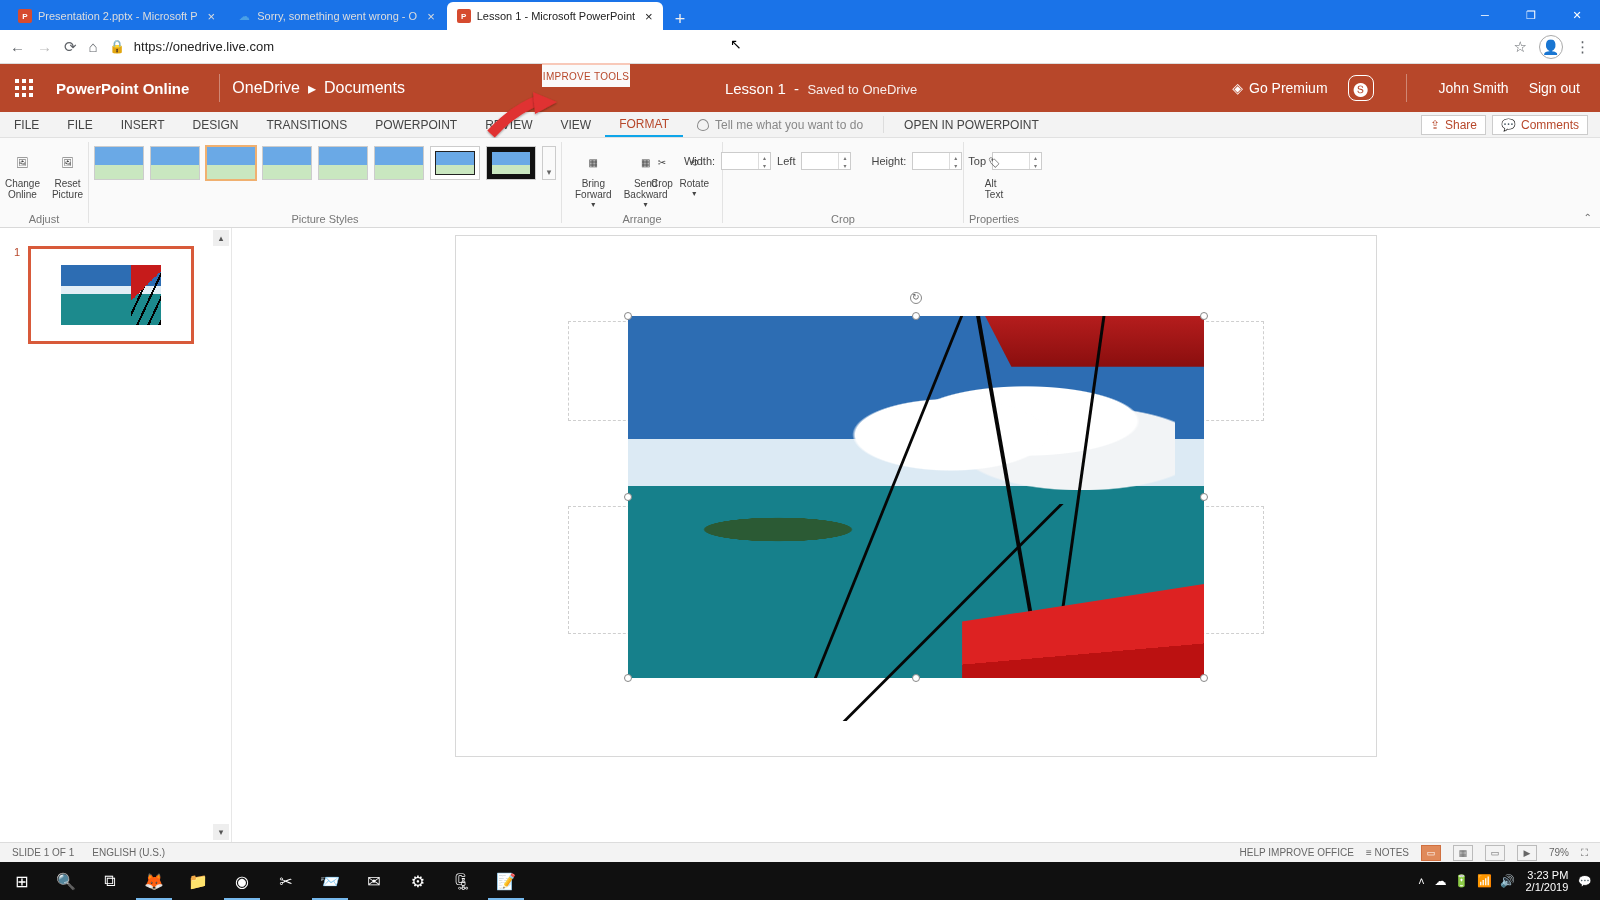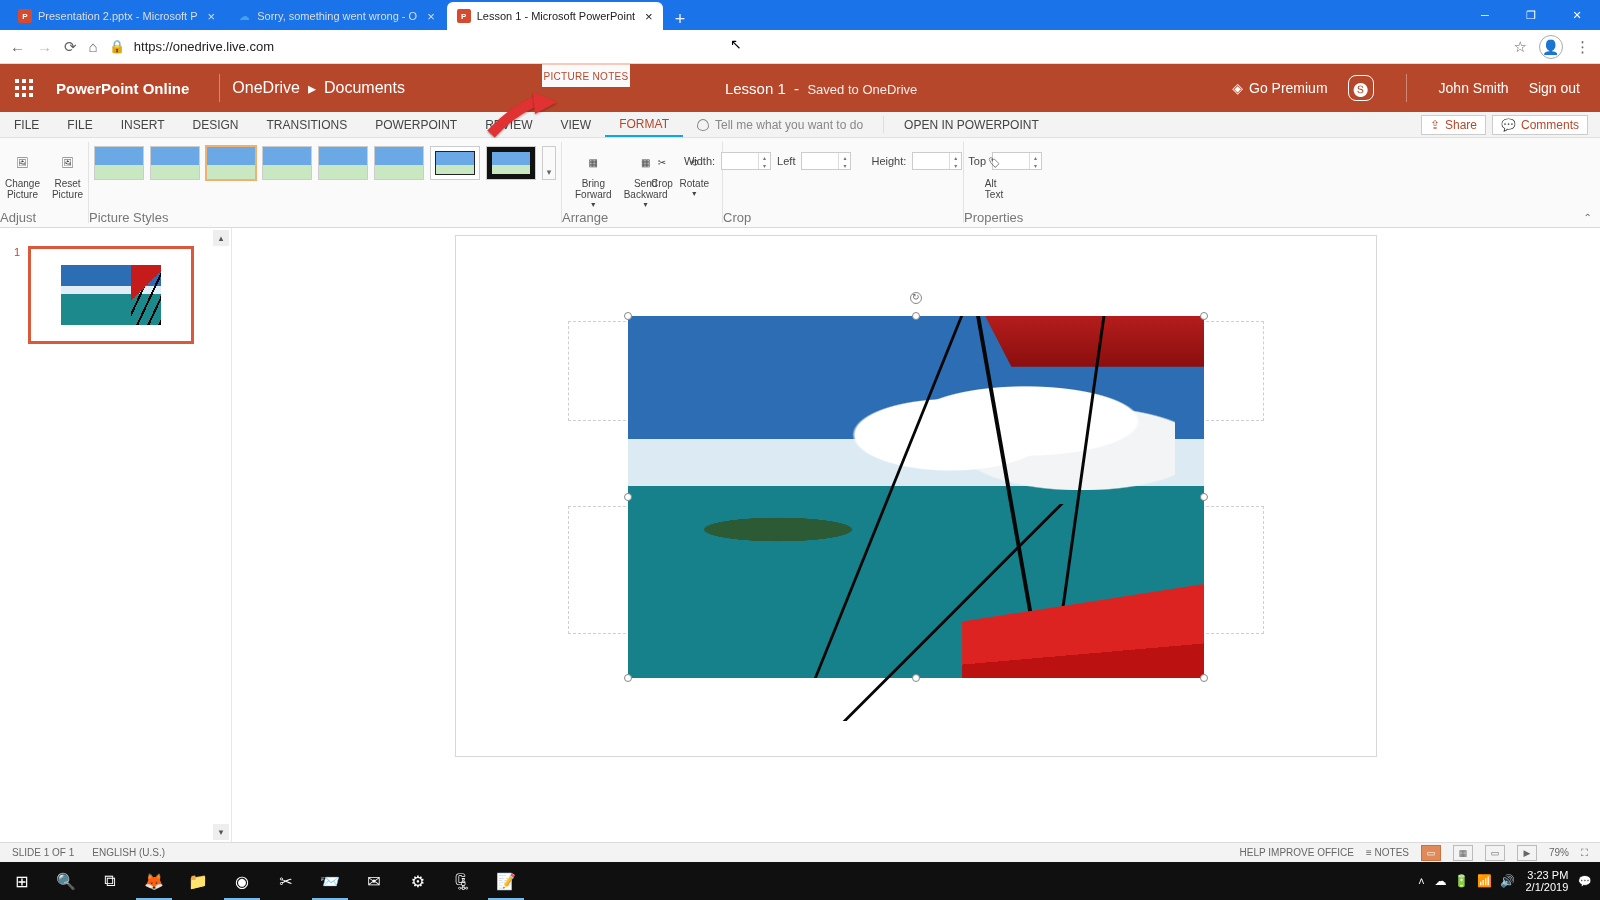--- a/index.html
+++ b/index.html
@@ -37,21 +37,21 @@
 .ribbon-tabs { height: 26px; background: #f3f3f3; display: flex; align-items: stretch; font-size: 12px; color: #444; border-bottom: 1px solid #e1e1e1; position: relative; }
 .rtab { padding: 0 14px; display: flex; align-items: center; cursor: pointer; }
 .rtab.active { color: #b7472a; border-bottom: 2px solid #0ea5e9; }
 .tell-me { display: flex; align-items: center; gap: 6px; padding: 0 14px; color: #888; }
 .bulb { width: 12px; height: 12px; border: 1px solid #888; border-radius: 50% 50% 50% 50% / 60% 60% 40% 40%; }
 .ribbon-right { margin-left: auto; display: flex; align-items: center; gap: 6px; padding-right: 12px; }
 .share-btn, .comments-btn { border: 1px solid #ccc; padding: 2px 8px; font-size: 12px; color: #b7472a; display: flex; align-items: center; gap: 5px; cursor: pointer; background: #fff; }
 .ribbon { height: 90px; background: #fafafa; border-bottom: 1px solid #d9d9d9; display: flex; position: relative; }
 .group { display: flex; flex-direction: column; align-items: center; padding: 4px 6px 0; position: relative; }
 .group-sep { width: 1px; background: #e3e3e3; margin: 4px 0; }
-.group-label { position: absolute; bottom: 2px; font-size: 13px; color: #777; width: 100%; text-align: left; }
+.group-label { position: absolute; bottom: 2px; font-size: 11px; color: #777; width: 100%; text-align: center; }
 .group-body { flex: 1; display: flex; align-items: flex-start; gap: 4px; padding-top: 4px; }
 .vbtn { display: flex; flex-direction: column; align-items: center; font-size: 10px; color: #444; padding: 2px 4px; cursor: pointer; }
 .vbtn-icon { width: 28px; height: 28px; margin-bottom: 2px; display: flex; align-items: center; justify-content: center; }
 .style-thumb { width: 50px; height: 34px; background: linear-gradient(#6aa9e6 55%, #c9e7c0 55%); border: 1px solid #ccc; cursor: pointer; position: relative; }
 .style-thumb.selected { outline: 2px solid #f0b070; outline-offset: -1px; }
 .style-thumb.dark { background: linear-gradient(#6aa9e6 55%, #c9e7c0 55%); box-shadow: inset 0 0 0 4px #fff, inset 0 0 0 5px #222; }
 .style-thumb.darker { box-shadow: inset 0 0 0 5px #111; }
 .styles-row { display: flex; gap: 6px; align-items: center; }
 .styles-more { width: 14px; height: 34px; border: 1px solid #ccc; display: flex; align-items: flex-end; justify-content: center; font-size: 9px; color: #666; cursor: pointer; padding-bottom: 2px; }
 .size-row { display: flex; align-items: center; gap: 6px; font-size: 11px; color: #444; }
@@ -159,21 +159,21 @@
       </div>
   </div>
   <span class="app-name">PowerPoint Online</span>
   <div class="vline"></div>
   <div class="breadcrumb">
     <span>OneDrive</span>
     <span>▸</span>
     <span>Documents</span>
   </div>
   <span class="doc-title"><span>Lesson 1</span>&nbsp;&nbsp;-&nbsp;&nbsp;<span style="font-size:13px;opacity:.9">Saved to OneDrive</span></span>
-  <div class="picture-tools">PICTURE NOTES</div>
+  <div class="picture-tools">IMPROVE TOOLS</div>
   <div class="title-right">
     <div class="premium">
         <span>◈</span>
         <span>Go Premium</span>
       </div>
     <div class="skype">🅢</div>
     <div class="vline"></div>
     <span>John Smith</span>
     <span>Sign out</span>
   </div>
@@ -206,21 +206,21 @@
       </div>
   </div>
 </div>
 
 <div class="ribbon">
   <div class="group" style="width:88px">
     <div class="group-body">
       <div class="vbtn">
           <div class="vbtn-icon">🖼</div>
           <span style="white-space:pre-line;text-align:center">Change
-Picture</span>
+Online</span>
         </div>
       <div class="vbtn">
           <div class="vbtn-icon">🖼</div>
           <span style="white-space:pre-line;text-align:center">Reset
 Picture</span>
         </div>
     </div>
     <div class="group-label">Adjust</div>
   </div>
   <div class="group-sep"></div>

